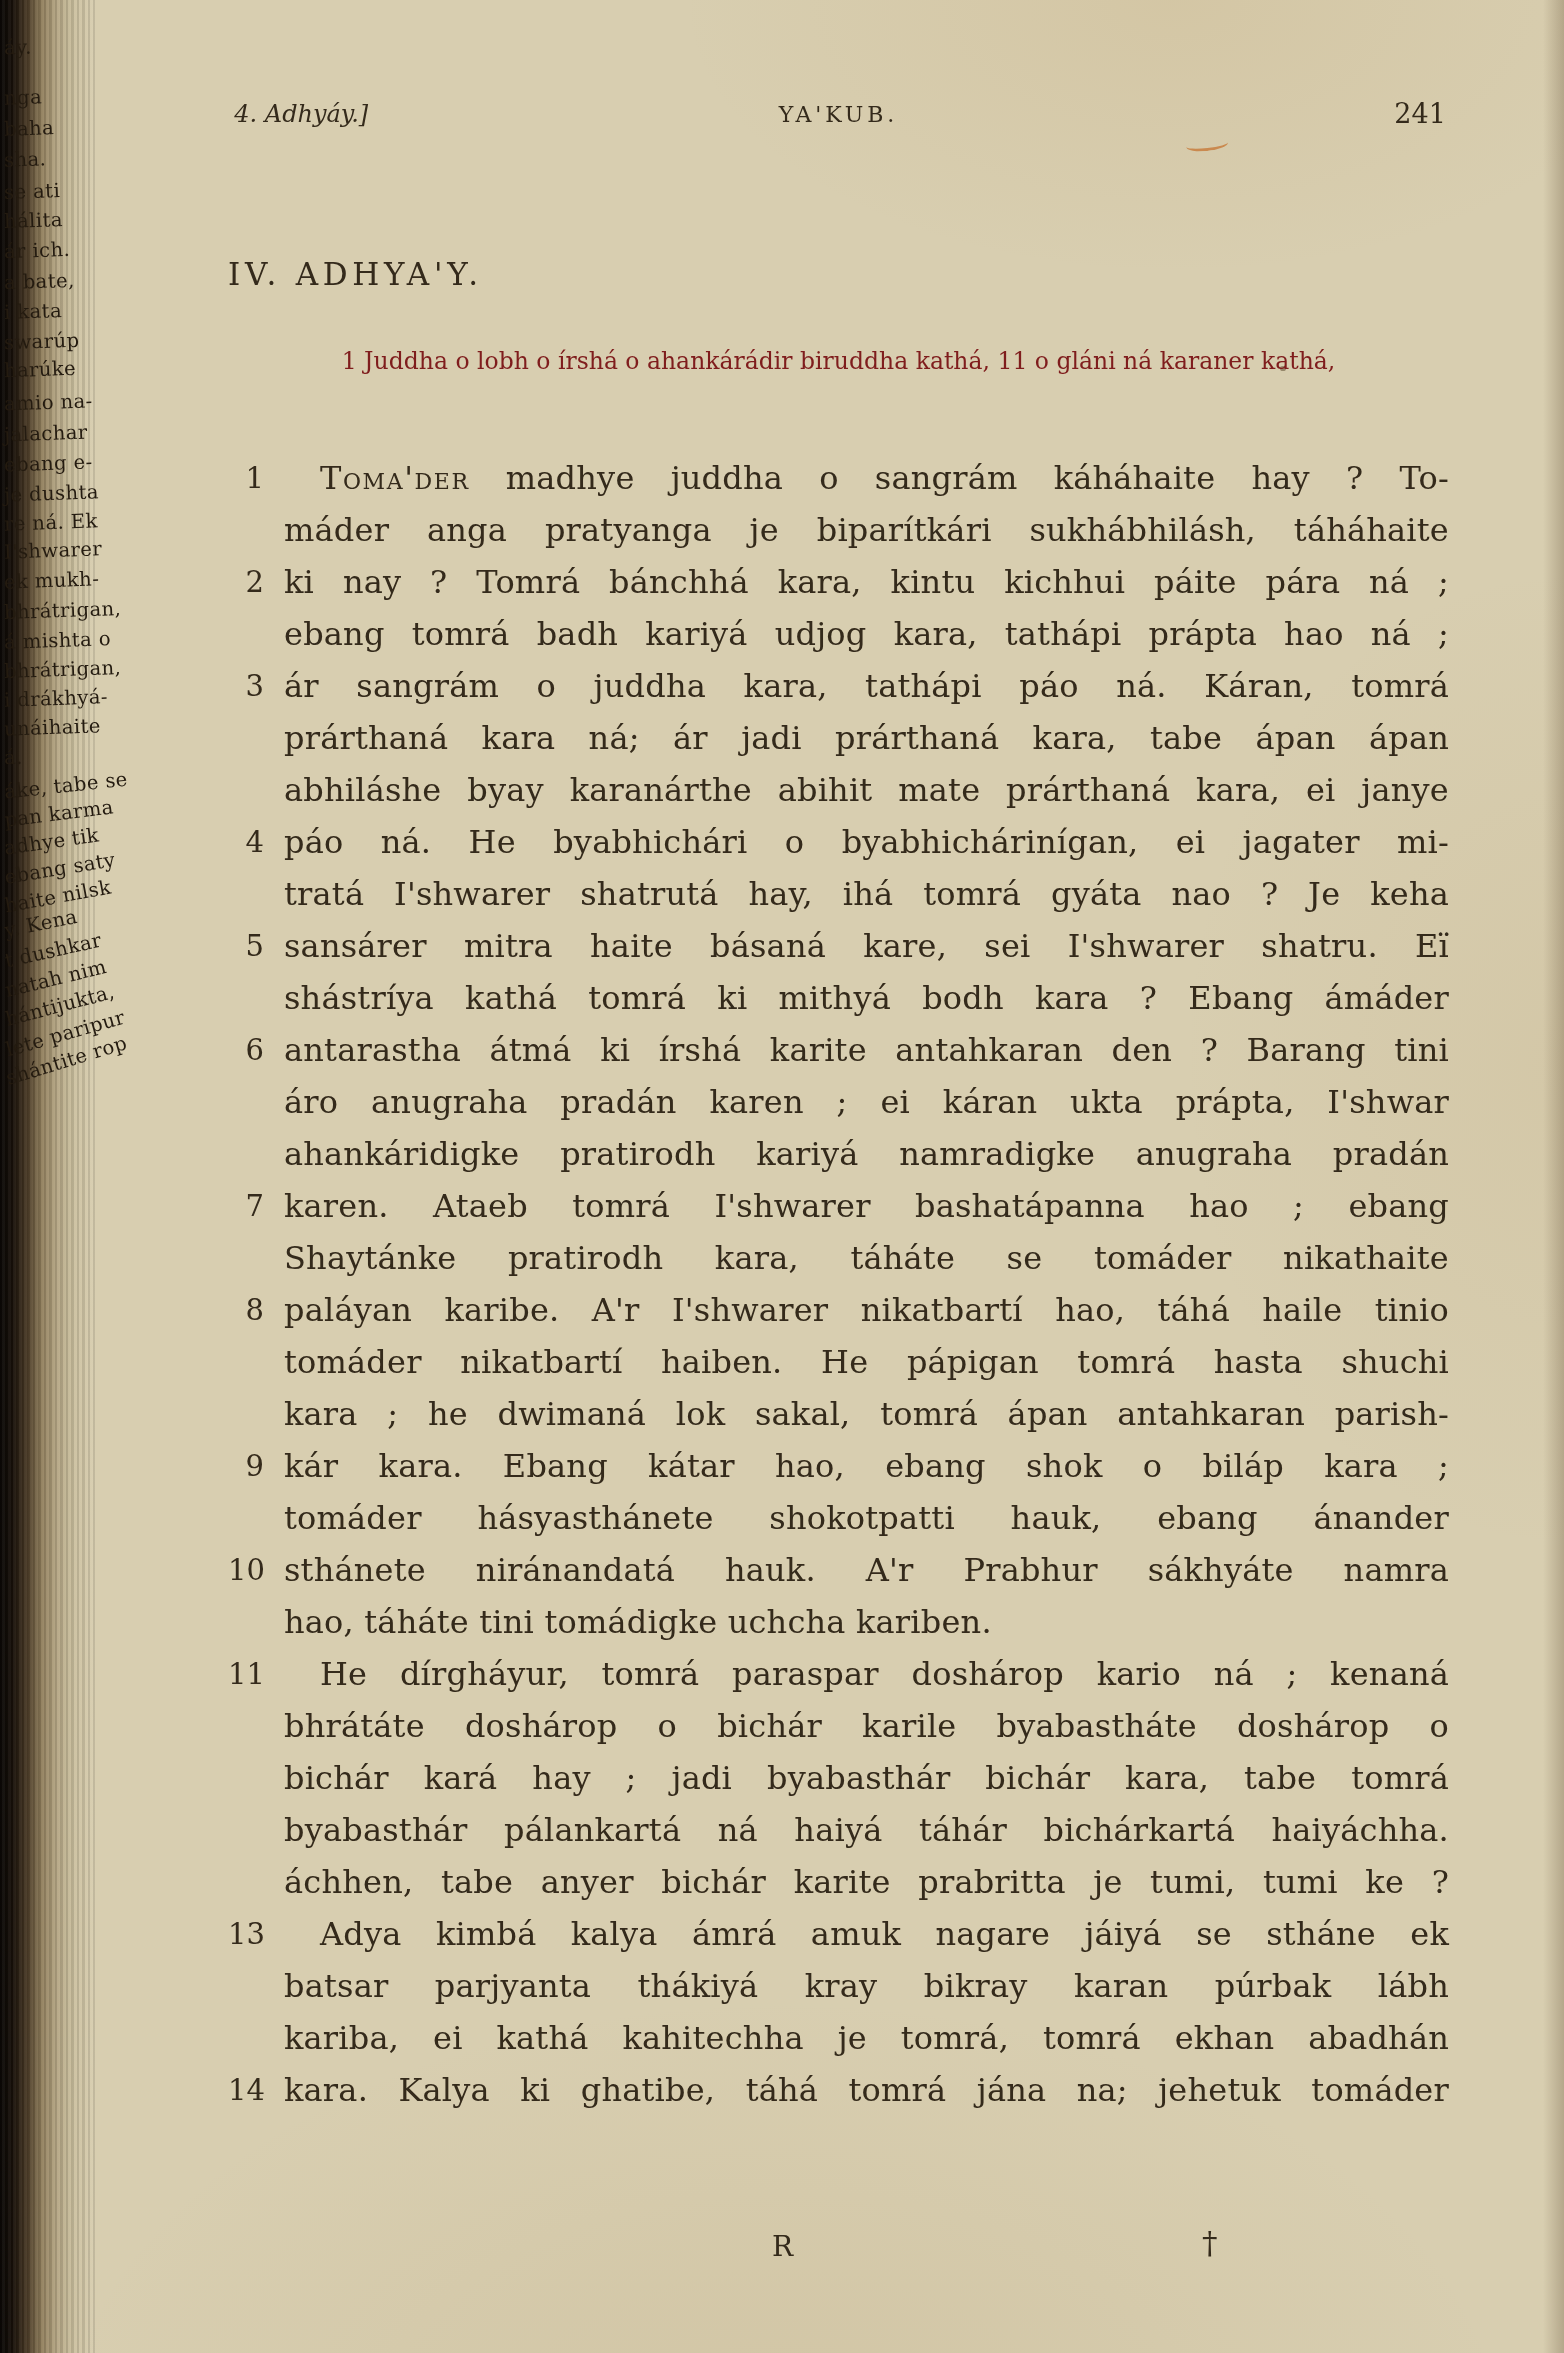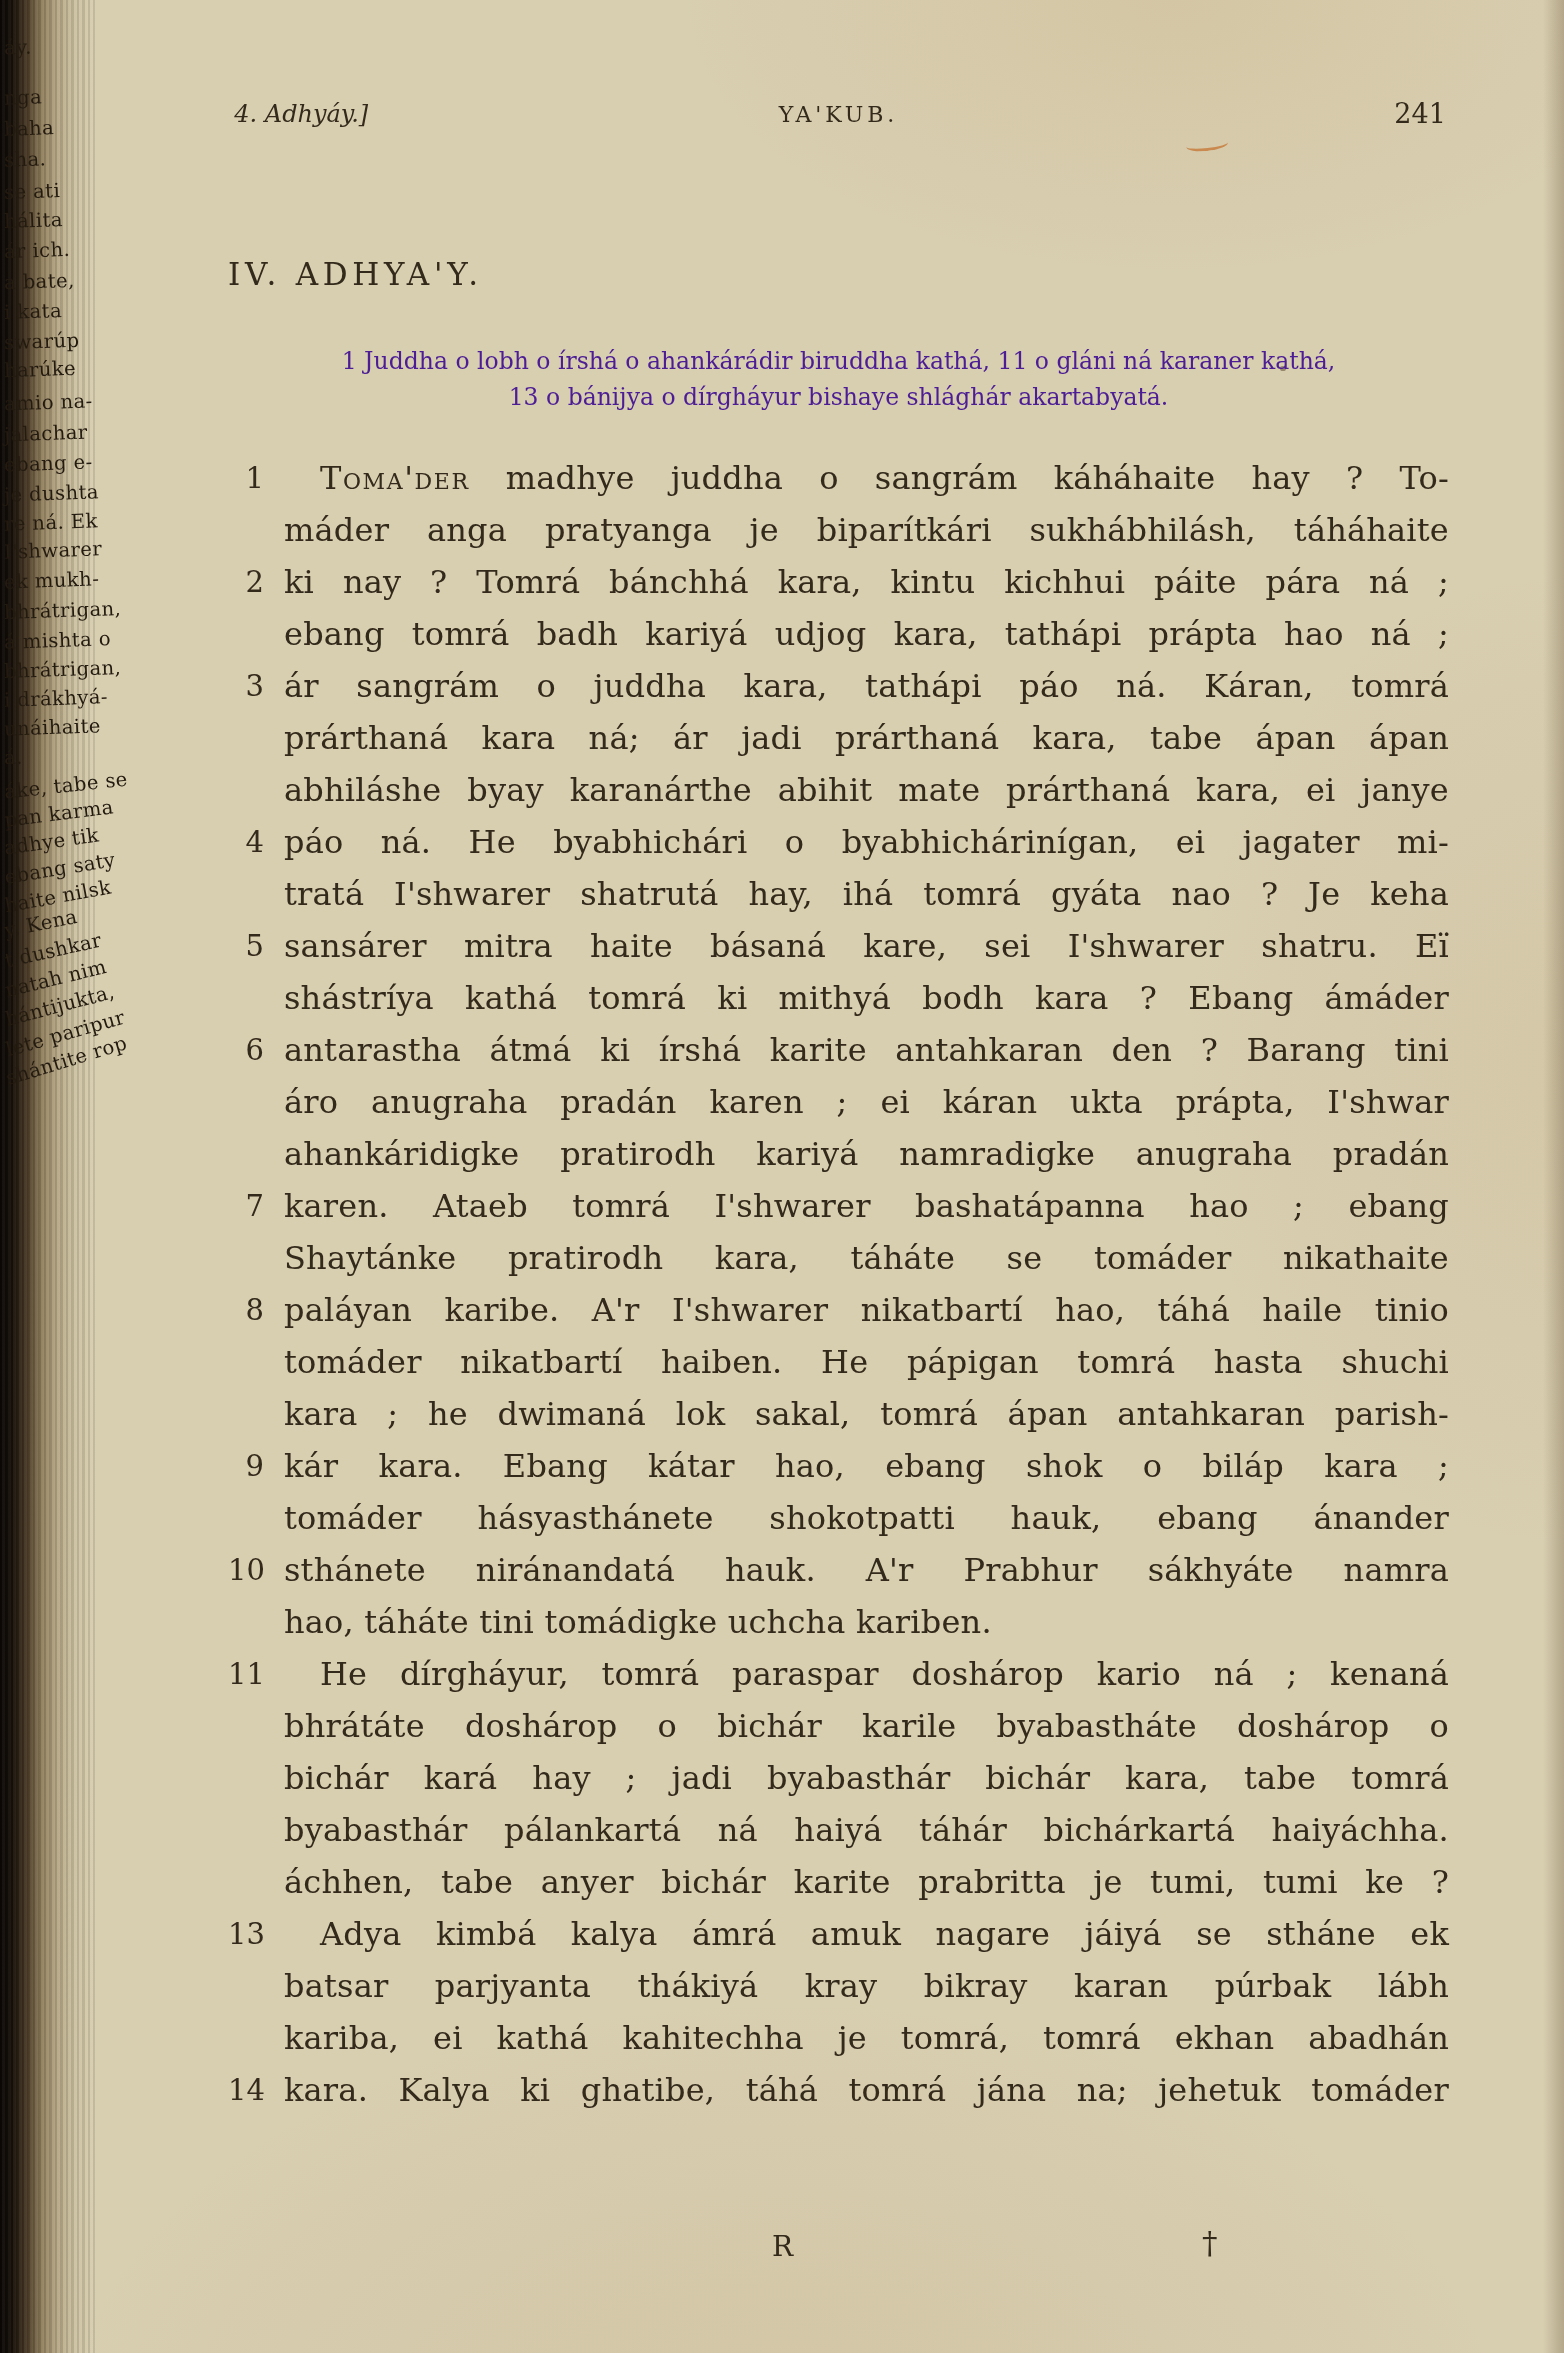--- a/index.html
+++ b/index.html
@@ -30,21 +30,21 @@
 
   
   .col { position:absolute; left:228px; width:1221px; }
   .runhead { top:100px; height:36px; font-size:24px; }
   .rh-left  { position:absolute; left:6.3px; top:0; font-style:italic; }
   .rh-center{ position:absolute; left:0; right:0; top:2.3px; text-align:center; letter-spacing:3.9px; font-size:22px; }
   .rh-right { position:absolute; right:3.1px; top:-1.6px; font-size:27px; }
 
   .chapter-title { top:256px; text-align:left; font-size:31px; letter-spacing:4.7px; }
 
-  .headnote { top:343px; text-align:center; font-size:23.5px; line-height:36px; color:#4c1d95; }
+  .headnote { top:343px; text-align:center; font-size:23.5px; line-height:36px; color:#7f1d1d; }
 
   .page-body { top:452px; }
   .bline { position:relative; padding-left:56px; line-height:52px; font-size:32px; }
   .vnum  { position:absolute; left:0; top:0; width:36px; text-align:right; font-size:29px; }
   .ltext { display:block; text-align:justify; text-align-last:justify; letter-spacing:0.2px; }
   .bline.indent .ltext { padding-left:36px; }
   .ltext.lastline { text-align-last:left; }
   .lead { font-variant:small-caps; letter-spacing:1.6px; }
 
   .sig { position:absolute; top:2230px; left:0; width:100%; text-align:center; font-size:28px; }
@@ -110,21 +110,20 @@
     <span class="rh-right">241</span>
   </div>
 
   <div class="pressmark"></div>
   <div class="ink-speck"></div>
 
   <div class="col chapter-title">IV. ADHYA'Y.</div>
 
   <div class="col headnote">
     <div>1 Juddha o lobh o írshá o ahankárádir biruddha kathá, 11 o gláni ná karaner kathá,</div>
-    <div>13 o bánijya o dírgháyur bishaye shlághár akartabyatá.</div>
   </div>
 
   <div class="col page-body" id="body-lines">
       <div class="bline indent">
         <span class="vnum">1</span>
         <span class="ltext"><span class="lead">Toma'der</span> madhye juddha o sangrám káháhaite hay ? To-</span>
       </div>
       <div class="bline">
         <span class="vnum"></span>
         <span class="ltext">máder anga pratyanga je biparítkári sukhábhilásh, táháhaite</span>

